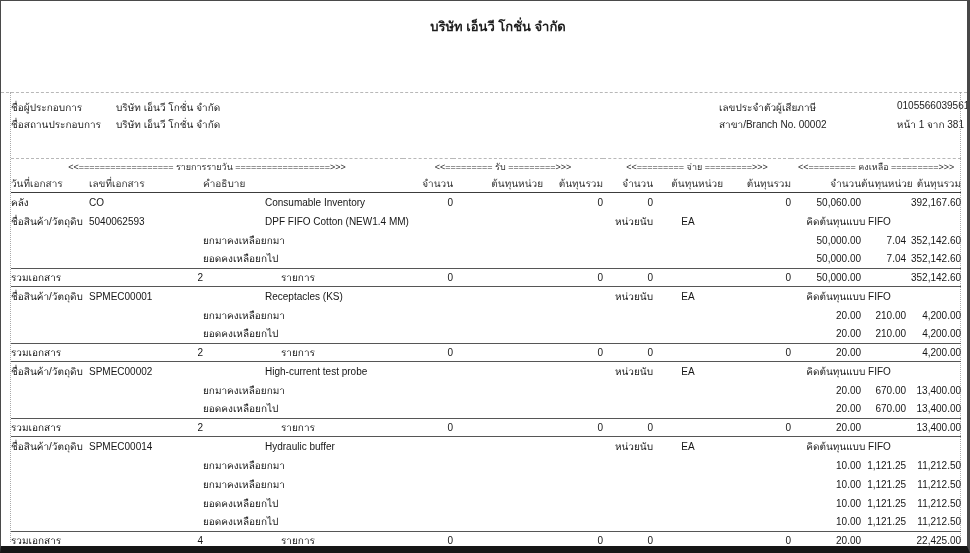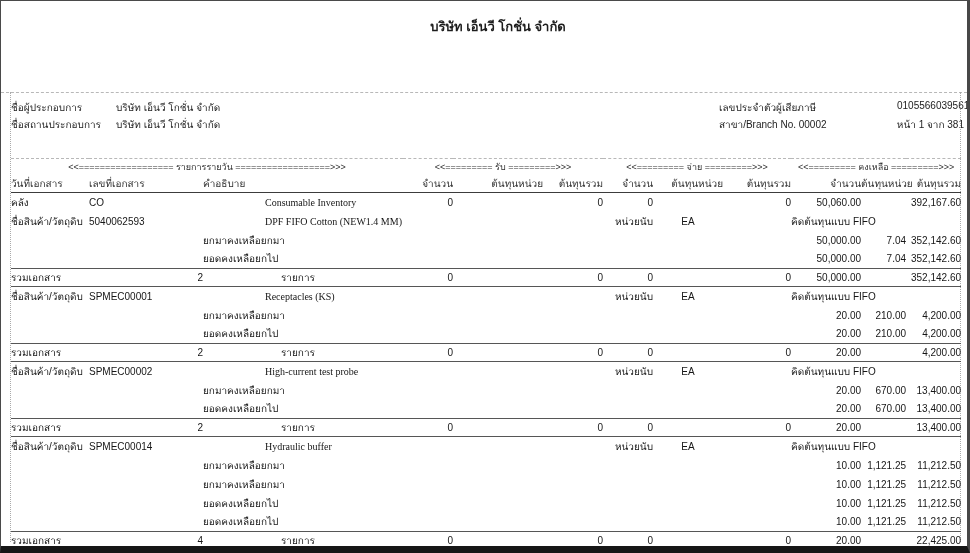--- a/index.html
+++ b/index.html
@@ -32,27 +32,27 @@
     position:absolute; top:140px; left:10px; width:950px;
     border-collapse:collapse; table-layout:fixed; font-size:10px; color:#161616;
     border-top:1px dashed #b8b8b8;
     margin-top:17px;
   }
   .rpt td { height:19px; padding:0; vertical-align:middle; white-space:nowrap; overflow:visible; }
   .rpt tr.row-head1 td { height:17px; font-size:9px; color:#2e2e2e; text-align:center; overflow:hidden; letter-spacing:0; }
   .rpt tr.row-head2 td { height:17px; font-size:10px; color:#2e2e2e; border-bottom:1px solid #3c3c3c; }
   .num { text-align:right; }
   .col-0 { padding-left:2px; }
-  .col-2 { padding-left:14px;font-family:Liberation Serif, serif; }
+  .col-2 { padding-left:14px; }
   .ind  { padding-left:62px !important; }
   .ind2 { padding-left:78px !important; }
   .cnt  { text-align:right !important; padding-right:12px; }
   .unit { text-align:right; padding-left:12px; }
   .unitv{ text-align:center; padding-left:26px; }
-  .fifo { text-align:left; }
+  .fifo { text-align:center; }
   .rpt tr.row-total td { border-top:1px solid #565656; border-bottom:1px solid #565656; height:18px; }
   .rpt tr.row-last td  { border-bottom:3px double #4c4c4c; }
 </style>
 </head>
 <body>
 
 <div class="page">
 
   <div class="title-block">
     <div class="title-line1">บริษัท เอ็นวี โกชั่น จำกัด</div>

